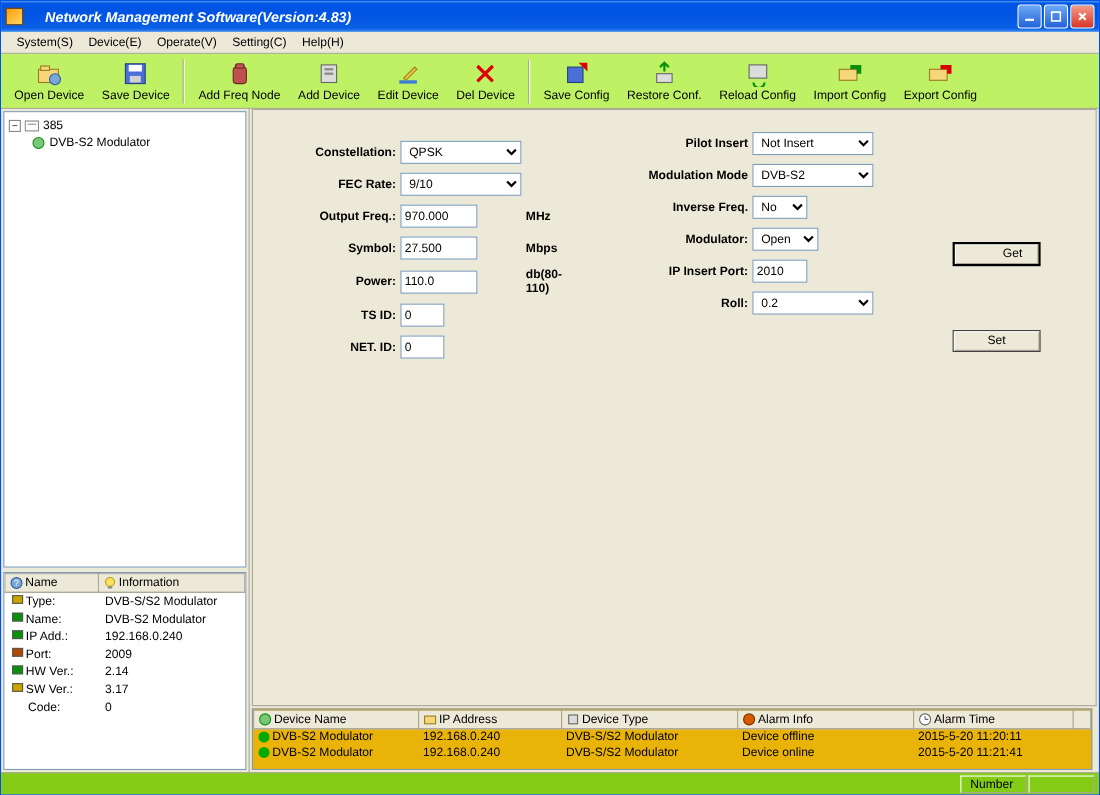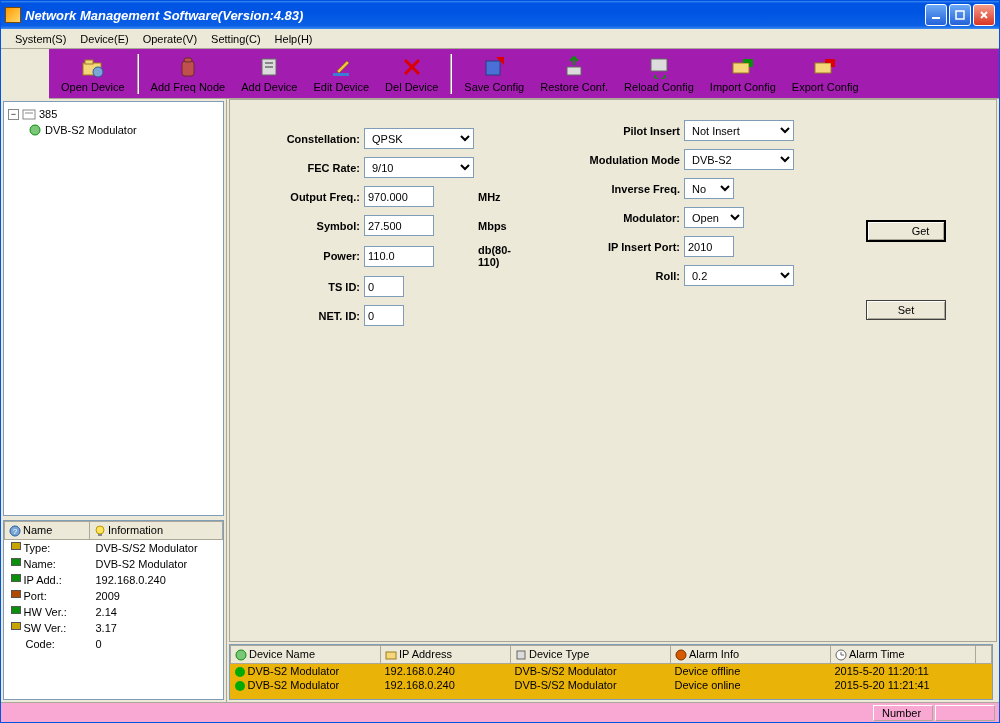--- a/index.html
+++ b/index.html
@@ -32,20 +32,21 @@
   background: linear-gradient(135deg,#ff9a00,#ffd86a);
   border:1px solid #7a4a00;
   margin-right: 4px;
   display:inline-block;
 }
 .titlebar .title {
   font-weight: bold;
   font-size: 13px;
   font-style: italic;
   flex: 1;
+  margin-left: 16px;
 }
 .winbtns { display: flex; gap: 2px; }
 .winbtn {
   width: 22px; height: 22px;
   border: 1px solid #fff;
   border-radius: 3px;
   display: flex; align-items: center; justify-content: center;
   color: white;
   font-weight: bold;
   font-size: 11px;
@@ -57,27 +58,26 @@
   background: #ece9d8;
   border-bottom: 1px solid #aca899;
   display: flex;
   align-items: center;
   padding: 0 8px;
   gap: 2px;
 }
 .menubar span { padding: 2px 6px; cursor: default; }
 .toolbar {
   height: 50px;
-  background: #a21caf;
+  background: #bef264;
   border-bottom: 1px solid #aca899;
   display: flex;
   align-items: center;
   padding: 2px 6px;
   gap: 4px;
-  margin-left: 48px;
 }
 .tbtn {
   display: flex; flex-direction: column; align-items: center;
   padding: 2px 6px;
   min-width: 54px;
 }
 .tbtn .ticon { width: 24px; height: 24px; margin-bottom: 2px; }
 .tbtn .tlabel { font-size: 11px; }
 .tsep { width: 2px; height: 40px; border-left: 1px solid #aca899; border-right: 1px solid #fff; margin: 0 2px; }
 .content {
@@ -194,21 +194,21 @@
   margin: 0 6px 2px 2px;
   overflow: auto;
 }
 .devlist table { width: 100%; border-collapse: collapse; }
 .devlist th { background: #ece9d8; border: 1px solid #aca899; text-align: left; padding: 2px 4px; font-weight: normal;}
 .devlist th .hicon { width:12px;height:12px; display:inline-block; vertical-align:middle; margin-right:2px;}
 .devlist td { padding: 1px 4px; white-space: nowrap;}
 .devlist td.iconcell span.dot{width:10px;height:10px;border-radius:50%;background:#0a0;display:inline-block;margin-right:3px;vertical-align:middle;}
 .statusbar {
   height: 20px;
-  background: #f9a8d4;
+  background: #84cc16;
   border-top: 1px solid #aca899;
   display: flex;
   align-items: center;
   justify-content: flex-end;
   padding: 0 4px;
 }
 .statusbar .cell { border: 1px solid #aca899; border-top-color:#fff; border-left-color:#fff; padding: 1px 8px; margin-left: 2px; min-width: 60px; height:16px;}
 </style>
 </head>
 <body>
@@ -247,20 +247,28 @@
   </div>
 
   <div class="toolbar">
     <div class="tbtn">
       <span class="ticon"><svg width="24" height="24">
             <rect x="2" y="8" width="18" height="12" fill="#f5d77a" stroke="#9b7b20"></rect>
             <rect x="4" y="5" width="8" height="4" fill="#f5d77a" stroke="#9b7b20"></rect>
             <circle cx="17" cy="17" r="5" fill="#7aa7d8" stroke="#2a5c99"></circle>
           </svg></span>
       <span class="tlabel">Open Device</span>
+    </div>
+    <div class="tbtn">
+      <span class="ticon"><svg width="24" height="24">
+            <rect x="3" y="3" width="18" height="18" fill="#4a6fd6" stroke="#23407e"></rect>
+            <rect x="6" y="4" width="12" height="6" fill="#fff"></rect>
+            <rect x="7" y="14" width="10" height="6" fill="#d0d0d0"></rect>
+          </svg></span>
+      <span class="tlabel">Save Device</span>
     </div>
     <div class="tsep"></div>
     <div class="tbtn">
       <span class="ticon"><svg width="24" height="24">
             <rect x="6" y="6" width="12" height="15" rx="3" fill="#c0504d" stroke="#6b2a28"></rect>
             <rect x="8" y="3" width="8" height="4" rx="2" fill="#c0504d" stroke="#6b2a28"></rect>
           </svg></span>
       <span class="tlabel">Add Freq Node</span>
     </div>
     <div class="tbtn">

